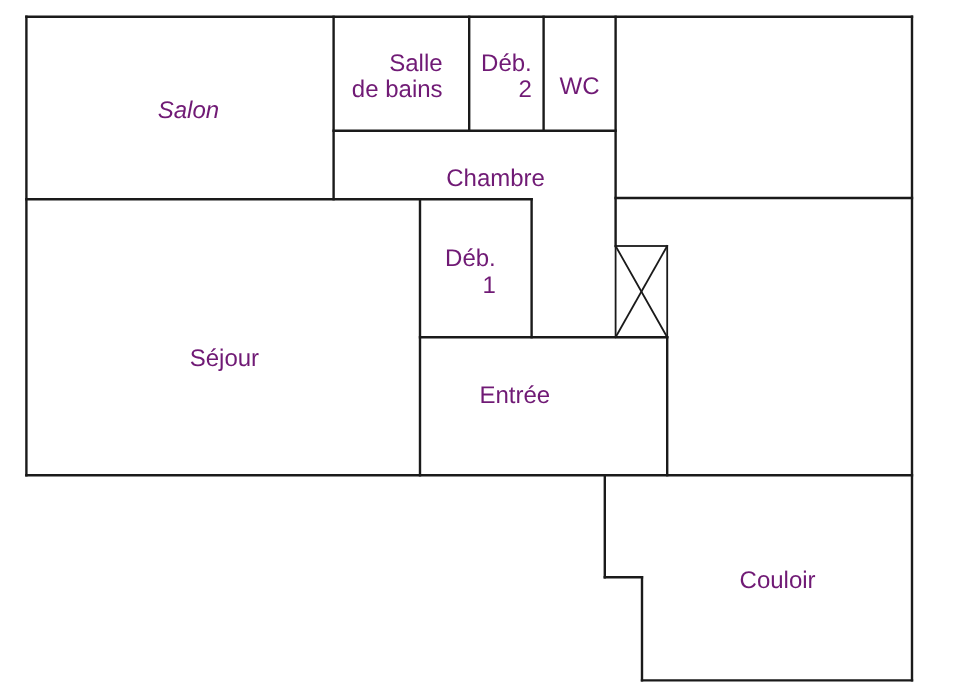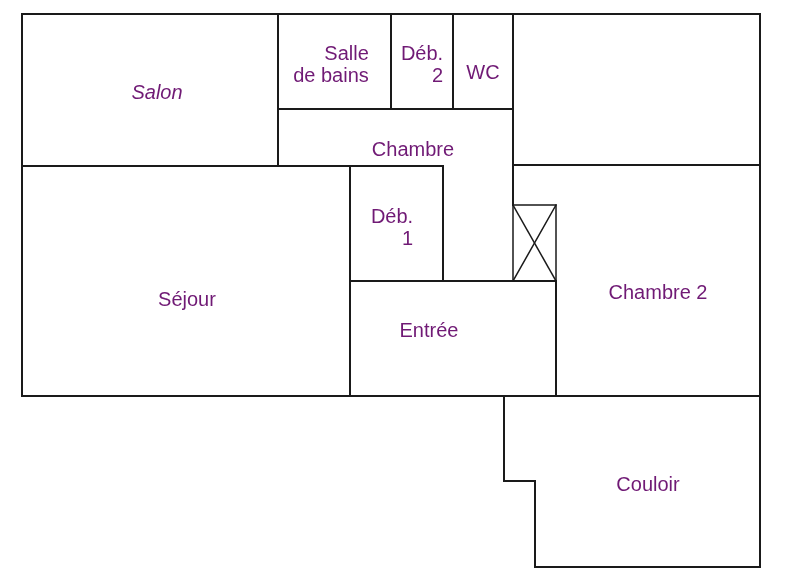--- a/index.html
+++ b/index.html
@@ -66,15 +66,14 @@
   <div class="room-label" style="left: 331px; top: 64px;">Salle
 de bains</div>
   <div class="room-label" style="left: 422px; top: 64px;">Déb.
 2</div>
   <div class="room-label" style="left: 483px; top: 72px;">WC</div>
   <div class="room-label" style="left: 413px; top: 149px;">Chambre</div>
   <div class="room-label" style="left: 392px; top: 227px;">Déb.
 1</div>
   <div class="room-label" style="left: 187px; top: 299px;">Séjour</div>
   <div class="room-label" style="left: 429px; top: 330px;">Entrée</div>
-  <div class="room-label" style="left: 658px; top: 292px;">Chambre 2</div>
   <div class="room-label" style="left: 648px; top: 484px;">Couloir</div>
 </div>
 
 </body></html>

